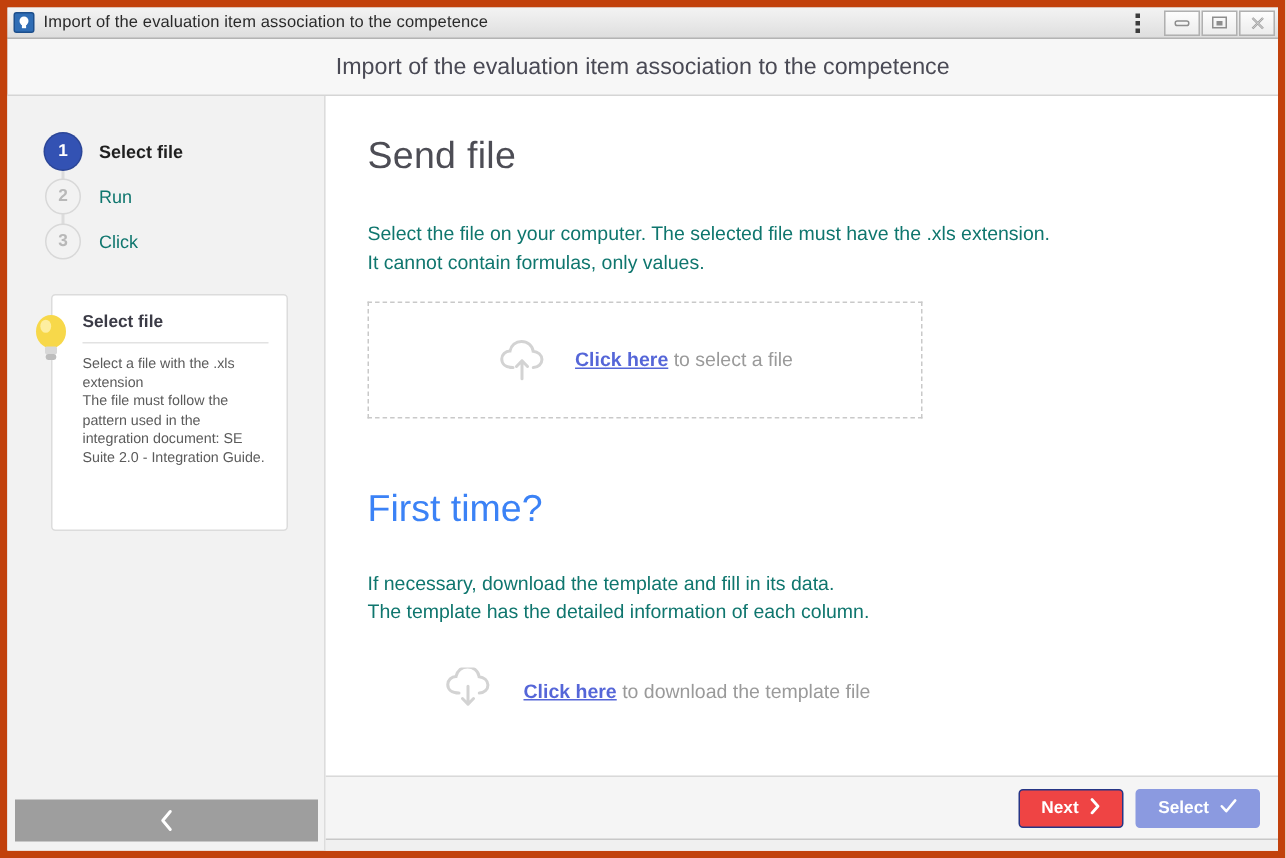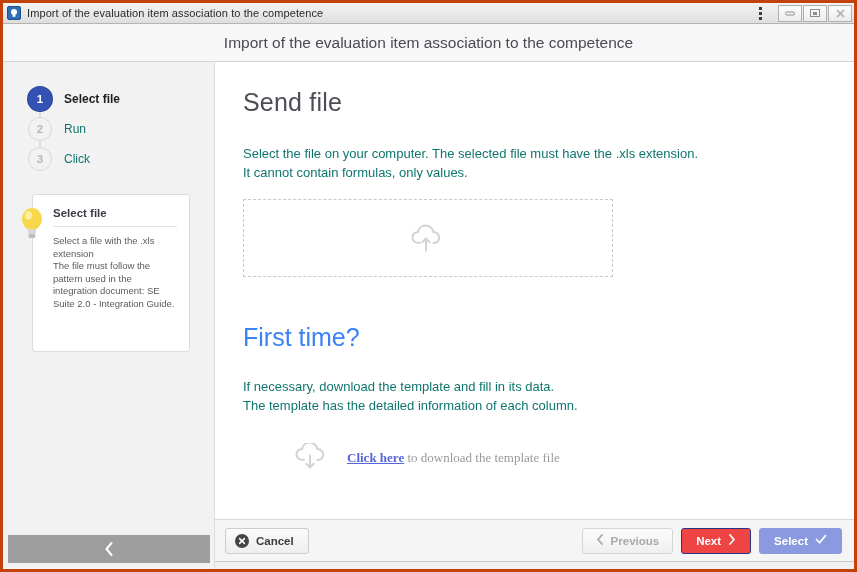--- a/index.html
+++ b/index.html
@@ -8,21 +8,21 @@
     width: 857px; height: 572px;
     background: #ffffff;
     font-family: "Liberation Sans", sans-serif;
     overflow: hidden;
   }
 
   #app {
     position: relative;
     width: 857px; height: 572px;
     background: #d9d9d9;
-    border: 3px solid #c2410c;
+    border: 5px solid #c2410c;
     display: flex;
     flex-direction: column;
   }
 
   
   .titlebar {
     height: 21px;
     flex: 0 0 21px;
     background: linear-gradient(to bottom, #f3f3f3 0%, #e8e8e8 55%, #dedede 100%);
     border-bottom: 1px solid #b4b4b4;
@@ -244,21 +244,20 @@
     color: #3b82f6;
     font-weight: normal;
     margin: 0 0 26px 0;
   }
   .download-row {
     display: flex;
     align-items: center;
     gap: 16px;
     padding-left: 50px;
     margin-top: 28px;
-    font-family: Liberation Serif, serif;
   }
 
   
   .footer {
     flex: 0 0 42px;
     background: #f5f5f5;
     border-top: 1px solid #d9d9d9;
     display: flex;
     align-items: center;
     padding: 0 12px 0 10px;
@@ -416,60 +415,45 @@
 It cannot contain formulas, only values.</p>
 
         <div class="dropzone">
           <div class="dz-inner">
             <span>
               <svg class="cloud" width="38" height="30" viewBox="0 0 38 30">
                 <path d="M11 20 C6 20 3.5 17.5 3.5 14.3 C3.5 11.3 6 9 9 9 C9.6 5.3 12.8 2.6 16.7 2.6 C20.6 2.6 23.9 5.4 24.4 9.1 C27.6 9.3 30.3 11.7 30.3 14.6 C30.3 17.6 27.8 20 24.5 20" fill="none" stroke="#d3d3d3" stroke-width="2" stroke-linecap="round"></path>
                 <path d="M17 27.5 L17 15.5 M17 15.5 L13.3 19.3 M17 15.5 L20.7 19.3" fill="none" stroke="#d3d3d3" stroke-width="2" stroke-linecap="round" stroke-linejoin="round"></path>
               </svg>
             </span>
+            <span class="linkline"><a>Click here</a><span> to select a file</span></span>
           </div>
         </div>
 
         <h1 class="section-title-2">First time?</h1>
         <p class="para">If necessary, download the template and fill in its data.
 The template has the detailed information of each column.</p>
 
         <div class="download-row">
           <span>
             <svg class="cloud" width="38" height="30" viewBox="0 0 38 30">
               <path d="M11 17 C6 17 3.5 14.5 3.5 11.3 C3.5 8.3 6 6 9 6 C9.6 2.3 12.8 -0.4 16.7 -0.4 C20.6 -0.4 23.9 2.4 24.4 6.1 C27.6 6.3 30.3 8.7 30.3 11.6 C30.3 14.6 27.8 17 24.5 17" fill="none" stroke="#d3d3d3" stroke-width="2" stroke-linecap="round"></path>
               <path d="M17 12.5 L17 24.5 M17 24.5 L13.3 20.7 M17 24.5 L20.7 20.7" fill="none" stroke="#d3d3d3" stroke-width="2" stroke-linecap="round" stroke-linejoin="round"></path>
             </svg>
           </span>
           <span class="linkline"><a>Click here</a><span> to download the template file</span></span>
         </div>
 
       </div>
 
       <div class="footer">
-        <div class="btn btn-cancel">
-          <span class="cancel-x">
-            <svg width="8" height="8" viewBox="0 0 8 8">
-                <path d="M1.6 1.6 L6.4 6.4 M6.4 1.6 L1.6 6.4" stroke="#ffffff" stroke-width="1.5" stroke-linecap="round"></path>
-              </svg>
-          </span>
-          <span>Cancel</span>
-        </div>
 
         <div class="footer-spacer"></div>
 
         <div class="footer-right">
-          <div class="btn btn-prev">
-            <span>
-              <svg width="8" height="11" viewBox="0 0 8 11">
-                  <path d="M6 1 L2 5.5 L6 10" stroke="#a8a8a8" stroke-width="1.8" fill="none" stroke-linecap="round" stroke-linejoin="round"></path>
-                </svg>
-            </span>
-            <span>Previous</span>
-          </div>
 
           <div class="btn btn-next">
             <span>Next</span>
             <span>
               <svg width="8" height="11" viewBox="0 0 8 11">
                   <path d="M2 1 L6 5.5 L2 10" stroke="#ffffff" stroke-width="1.8" fill="none" stroke-linecap="round" stroke-linejoin="round"></path>
                 </svg>
             </span>
           </div>
 

